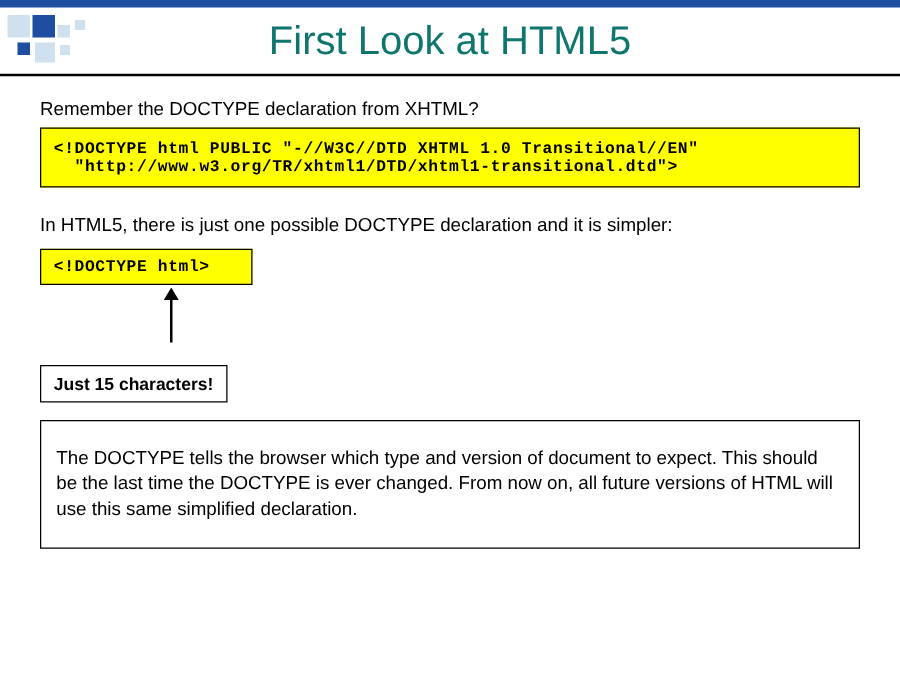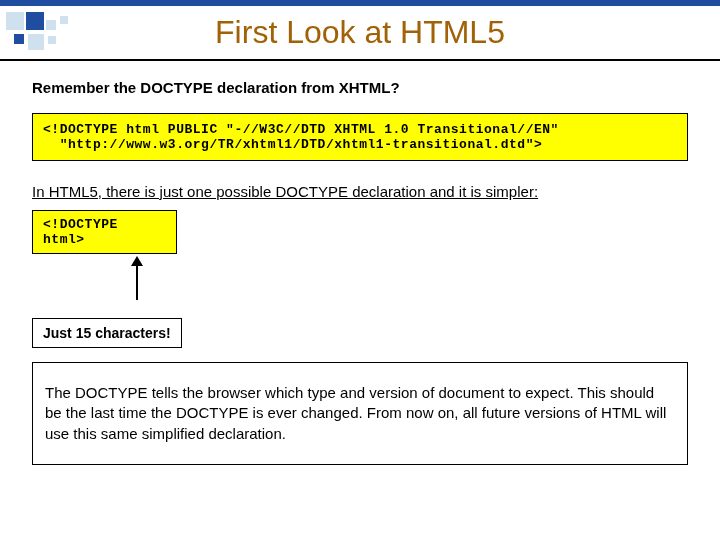--- a/index.html
+++ b/index.html
@@ -34,45 +34,44 @@
   .s3 { left: 40px; top: 10px; width: 10px; height: 10px; background: #cfe0ef; }
   .s4 { left: 54px; top: 6px;  width: 8px;  height: 8px;  background: #cfe0ef; }
   .s5 { left: 8px;  top: 24px; width: 10px; height: 10px; background: #1f4ea0; }
   .s6 { left: 22px; top: 24px; width: 16px; height: 16px; background: #cfe0ef; }
   .s7 { left: 42px; top: 26px; width: 8px;  height: 8px;  background: #cfe0ef; }
   .title {
     font-size: 32px;
     font-weight: normal;
     text-align: center;
     margin-top: 2px;
-    color: #a16207;
+    color: #0f766e;
   }
   .content {
     padding: 18px 32px 0 32px;
   }
   .lead1 {
     font-size: 15px;
-    font-weight: bold;
-    margin-bottom: 17px;
+    font-weight: normal;
+    margin-bottom: 6px;
   }
   .codebox {
     background: #ffff00;
     border: 1px solid #000;
     padding: 8px 10px;
     font-family: "Courier New", monospace;
     font-weight: bold;
     font-size: 13px;
     letter-spacing: 0.04em;
     white-space: pre-wrap;
   }
-  .codebox.small { width: 145px; padding: 6px 10px; }
+  .codebox.small { width: 170px; padding: 6px 10px; }
   .lead2 {
     font-size: 15px;
     margin: 22px 0 10px 0;
-    text-decoration: underline;
   }
   .arrow-area {
     position: relative;
     height: 56px;
     margin-top: 2px;
   }
   .arrow-area svg { position: absolute; left: 95px; top: 0; }
   .charbox {
     display: inline-block;
     border: 1px solid #000;

